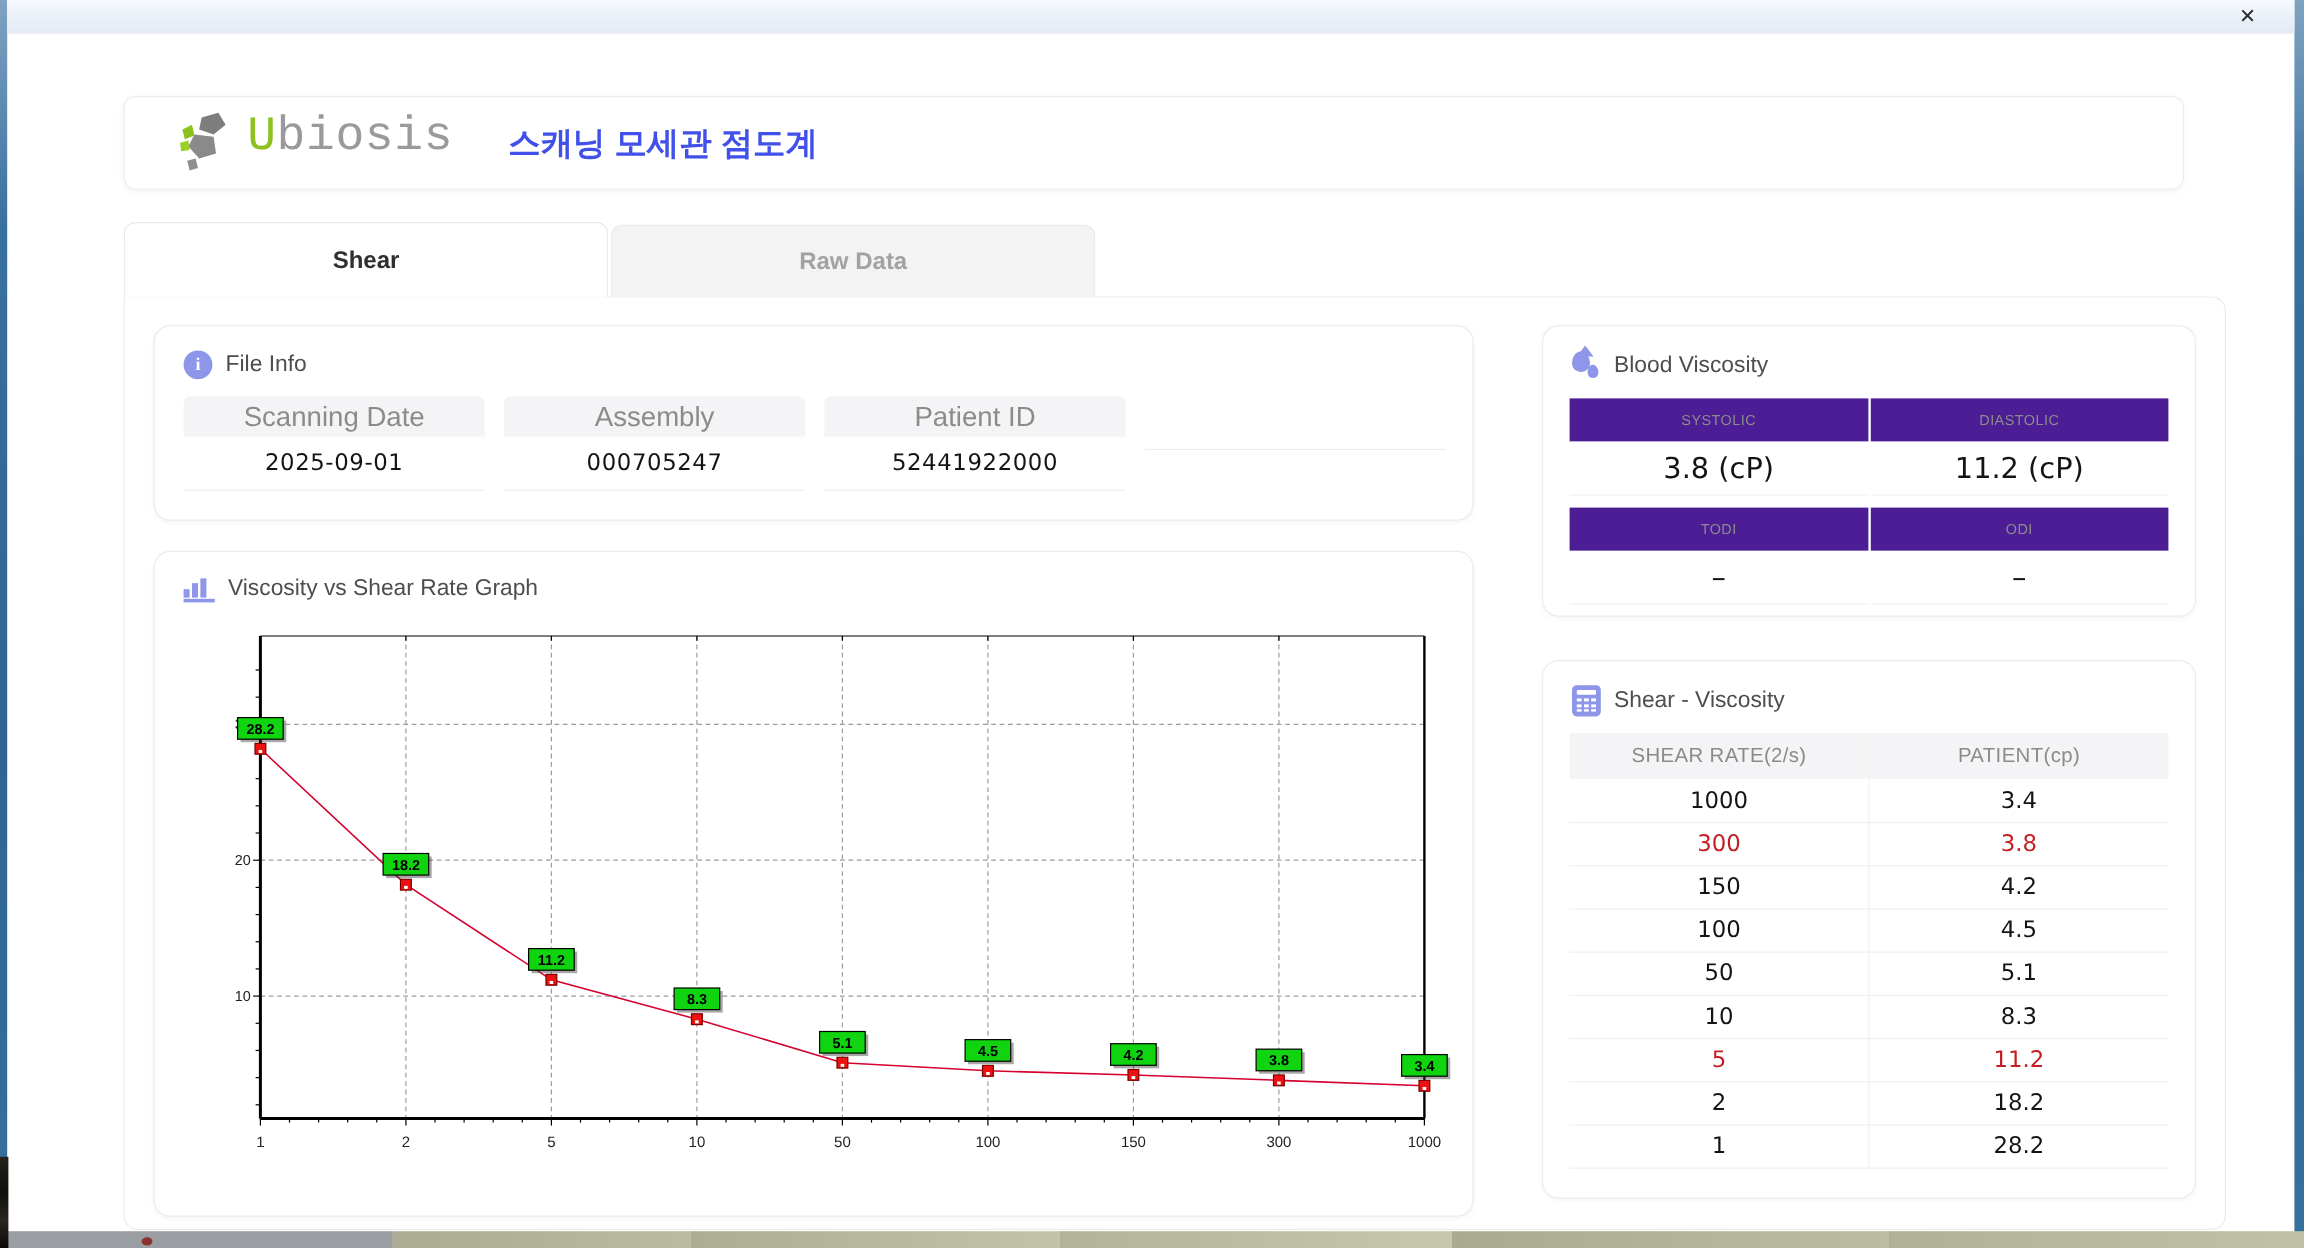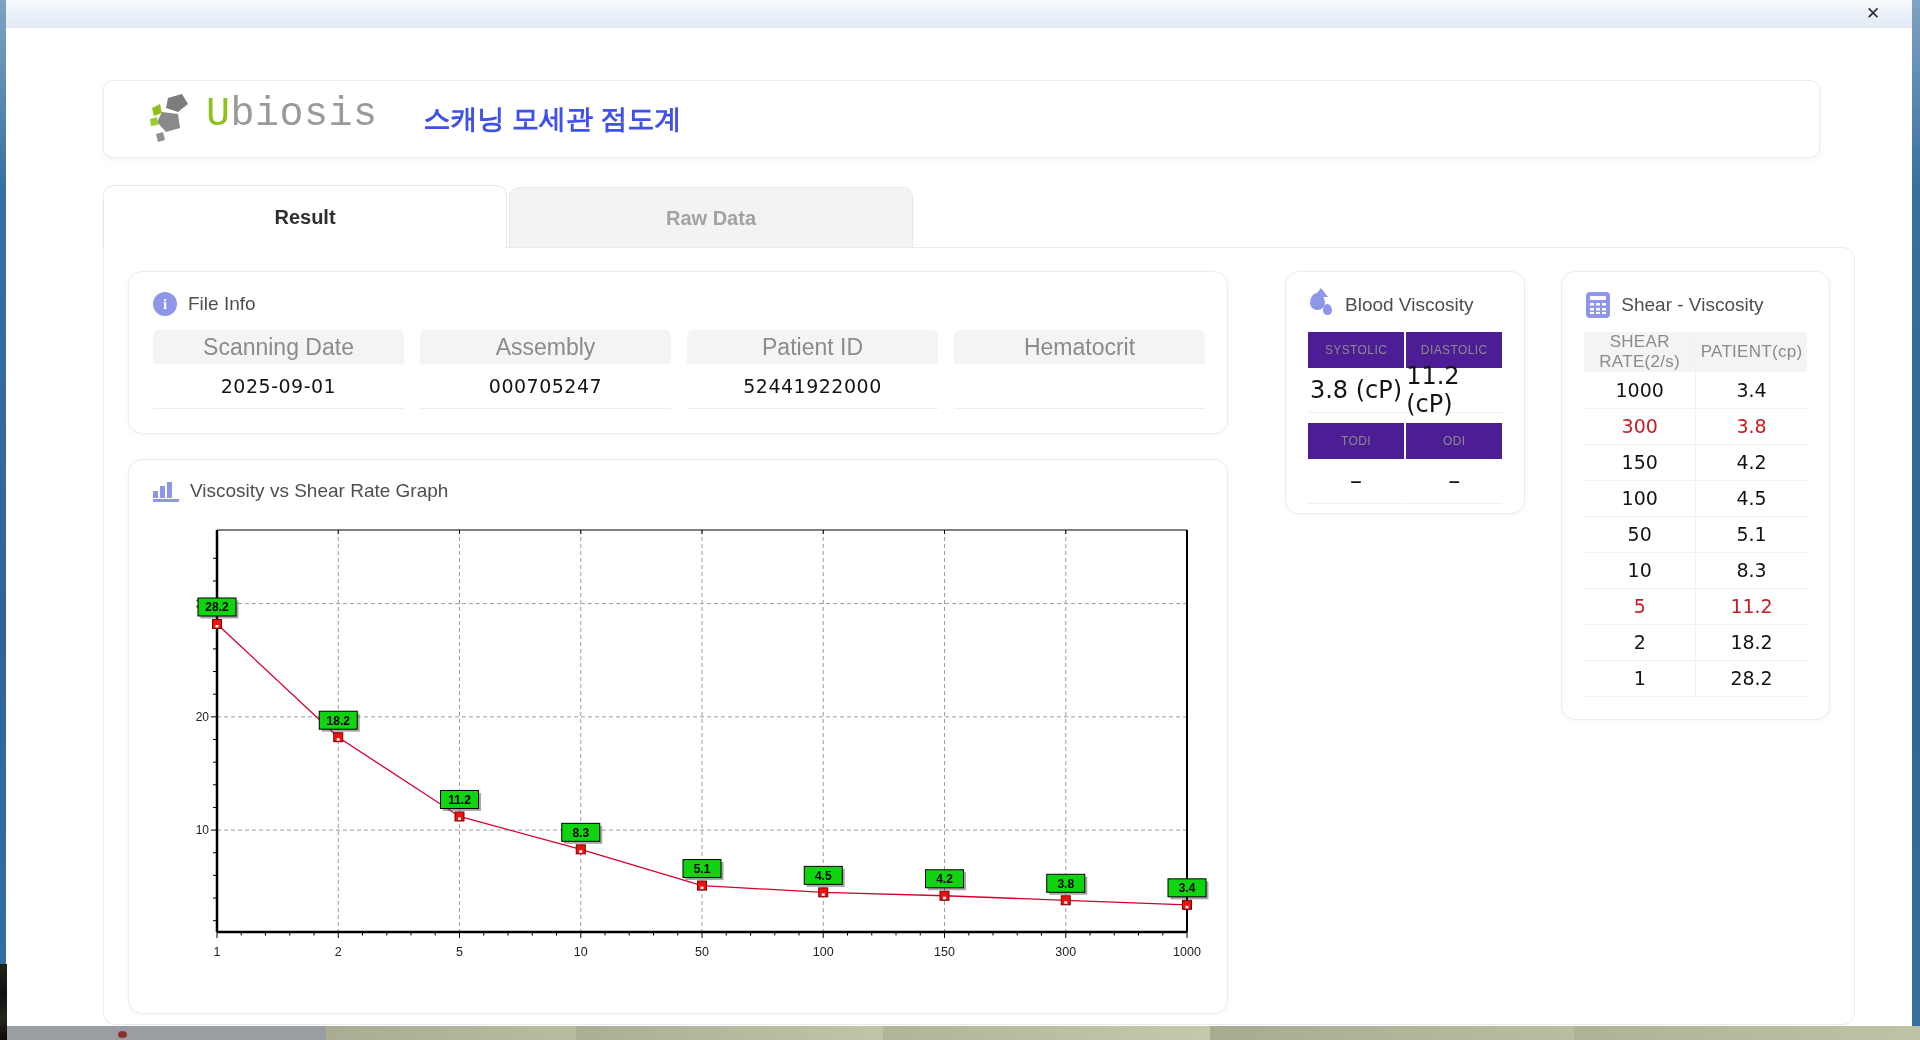--- a/index.html
+++ b/index.html
@@ -44,21 +44,21 @@
          border:1px solid #e8e8e8; border-bottom:none; border-radius:10px 10px 0 0; }
   .tab.active { height:63px; line-height:63px; background:#fff; color:#2f2f2f; font-weight:700;
                 position:relative; z-index:2; margin-bottom:-1px; }
   .tab.inactive { height:60px; line-height:60px; background:#f3f3f3; color:#a2a2a2; font-weight:700; }
 
   
   .panel { width:1752px; height:778px; border:1px solid #ebebeb; border-radius:0 12px 12px 12px;
            background:#fff; padding:23px 24px; display:grid;
            grid-template-columns:1100px 545px; justify-content:space-between; align-items:start; }
   .col-left  { display:flex; flex-direction:column; gap:25px; }
-  .col-right { display:flex; flex-direction:row; gap:36px; }
+  .col-right { display:flex; flex-direction:column; gap:36px; }
 
   .card { background:#fff; border:1px solid #ececec; border-radius:14px;
           box-shadow:0 1px 4px rgba(0,0,0,.04); padding:16px 22px; }
   .card-head { display:flex; align-items:center; gap:11px; margin:4px 0 14px 2px; }
   .card-title { font-size:19px; font-weight:400; color:#4e4e4e; }
 
   
   .icon-info { width:24px; height:24px; border-radius:50%; background:#8d96e8; color:#fff;
                font-size:15px; font-weight:700; display:flex; align-items:center; justify-content:center;
                font-family:"Liberation Serif", serif; }
@@ -132,21 +132,21 @@
         <polygon points="4,16 12,12 14,21 6,24" fill="#8cc11e"></polygon>
         <polygon points="2,27 9,25 10,33 3,34" fill="#9bcf2a"></polygon>
         <polygon points="8,42 15,40 17,48 10,50" fill="#8f8f8f"></polygon>
       </svg>
       <div class="brand-text"><span class="brand-u">U</span><span class="brand-rest">biosis</span></div>
     </div>
     <div class="app-title">스캐닝 모세관 점도계</div>
   </div>
 
   <div class="tabs">
-    <div class="tab active">Result</div>
+    <div class="tab active">Shear</div>
     <div class="tab inactive">Raw Data</div>
   </div>
 
   <div class="panel">
 
     <div class="col-left">
 
       <div class="card">
         <div class="card-head">
           <div class="icon-info">i</div>
@@ -159,21 +159,20 @@
             </div>
             <div>
               <div class="field-label">Assembly</div>
               <div class="field-value">000705247</div>
             </div>
             <div>
               <div class="field-label">Patient ID</div>
               <div class="field-value">52441922000</div>
             </div>
             <div>
-              <div class="field-label">Hematocrit</div>
               <div class="field-value"></div>
             </div>
           </div>
       </div>
 
       <div class="card" style="height:555px;">
         <div class="card-head">
           <div class="icon-chart">
               <i></i>
               <i></i>

